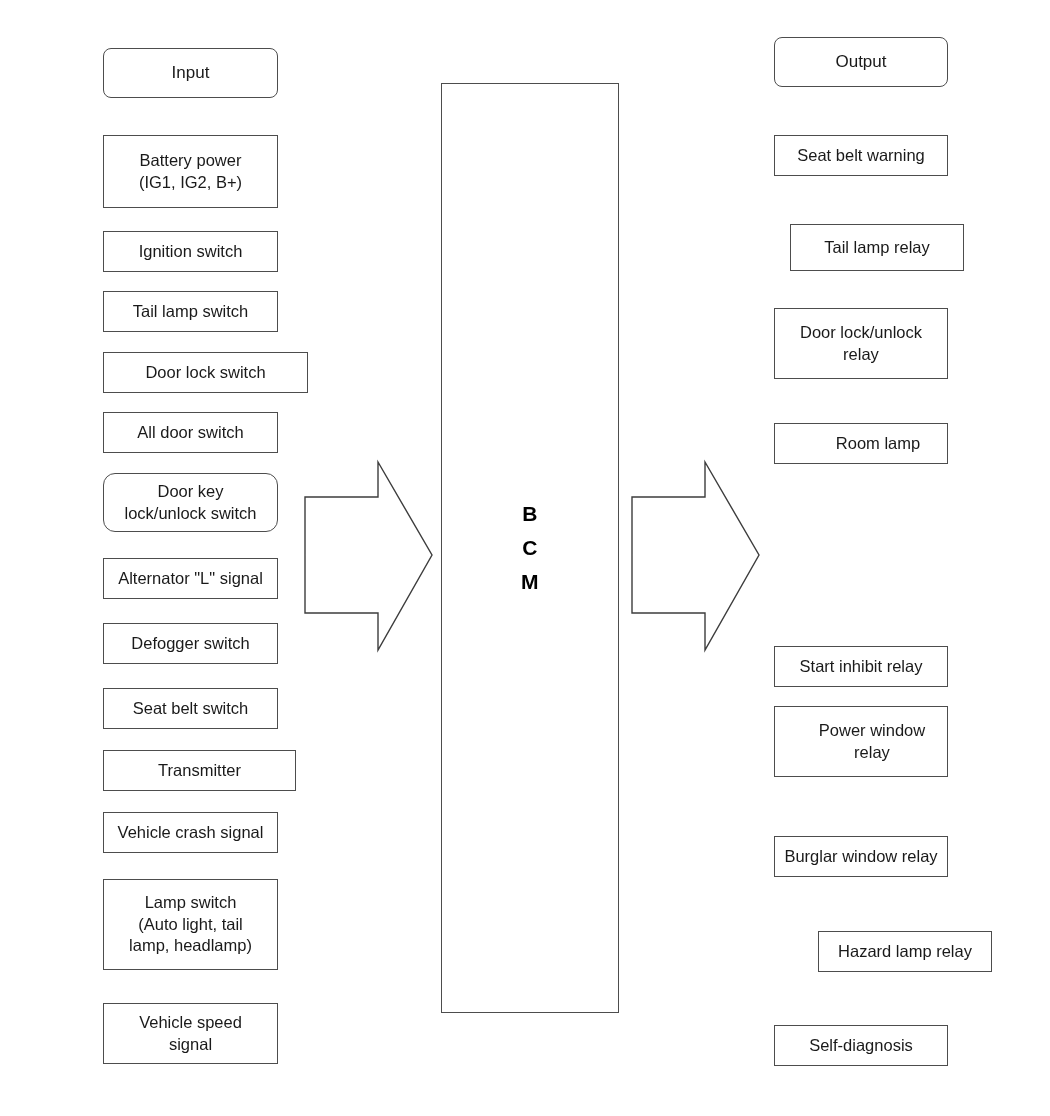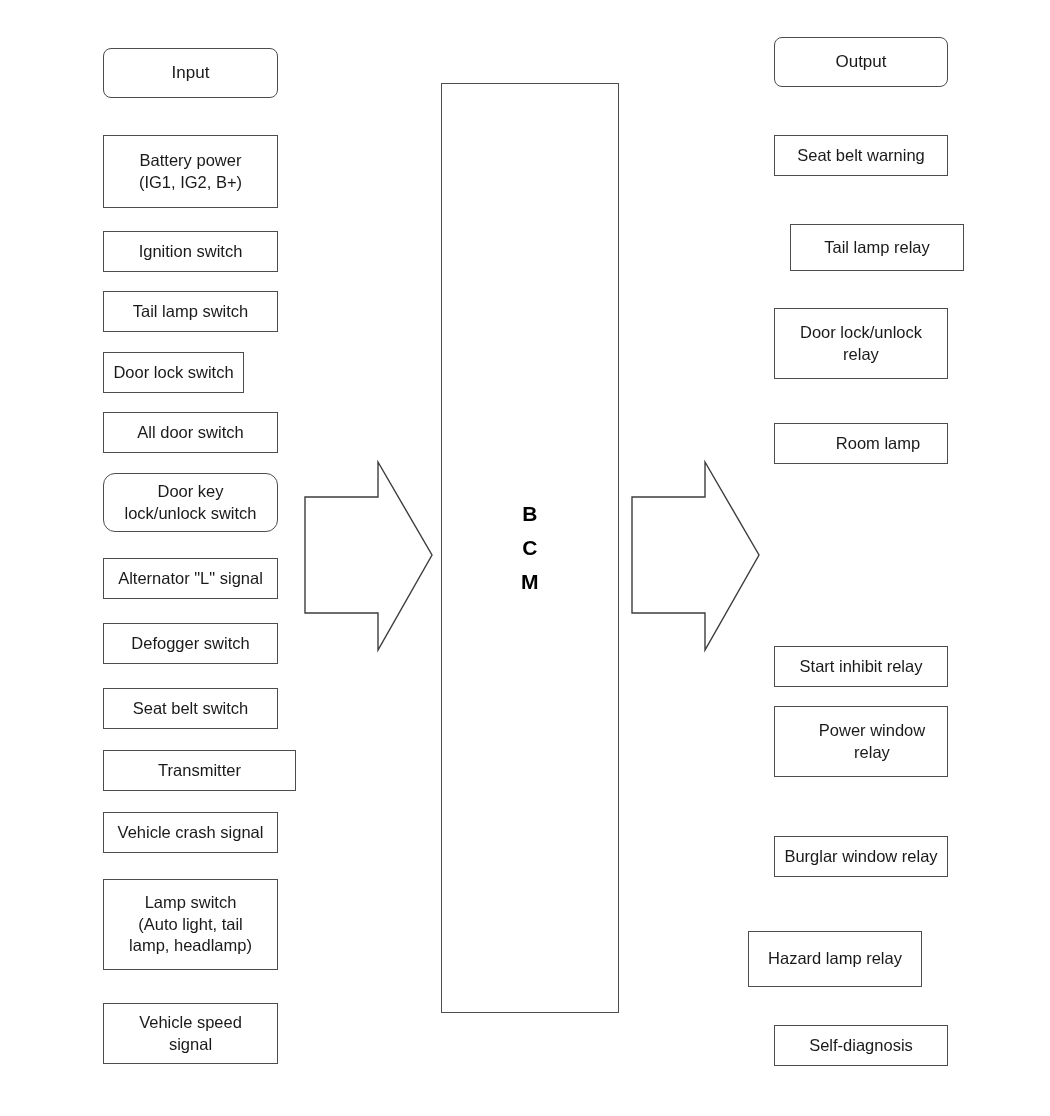--- a/index.html
+++ b/index.html
@@ -74,21 +74,21 @@
 
   <div class="node-box header-box" style="left:103px; top:48px; width:175px; height:50px;">Input</div>
 
   <div class="node-box" style="left:103px; top:135px; width:175px; height:73px;">Battery power
 (IG1, IG2, B+)</div>
 
   <div class="node-box" style="left:103px; top:231px; width:175px; height:41px;">Ignition switch</div>
 
   <div class="node-box" style="left:103px; top:291px; width:175px; height:41px;">Tail lamp switch</div>
 
-  <div class="node-box" style="left:103px; top:352px; width:141px; height:41px;">Door lock switch</div>
+  <div class="node-box" style="left:103px; top:352px; width:205px; height:41px;">Door lock switch</div>
 
   <div class="node-box" style="left:103px; top:412px; width:175px; height:41px;">All door switch</div>
 
   <div class="node-box" style="left:103px; top:473px; width:175px; height:59px;border-radius:12px;">Door key
 lock/unlock switch</div>
 
   <div class="node-box" style="left:103px; top:558px; width:175px; height:41px;">Alternator "L" signal</div>
 
   <div class="node-box" style="left:103px; top:623px; width:175px; height:41px;">Defogger switch</div>
 
@@ -131,17 +131,17 @@
   <div class="node-box" style="left:774px; top:423px; width:174px; height:41px;padding-left:40px;">Room lamp</div>
 
 
   <div class="node-box" style="left:774px; top:611px; width:174px; height:41px;margin-top:35px;">Start inhibit relay</div>
 
   <div class="node-box" style="left:774px; top:706px; width:174px; height:71px;padding-left:28px;">Power window
 relay</div>
 
   <div class="node-box" style="left:774px; top:836px; width:174px; height:41px;">Burglar window relay</div>
 
-  <div class="node-box" style="left:748px; top:931px; width:174px; height:56px;">Hazard lamp relay</div>
+  <div class="node-box" style="left:818px; top:931px; width:174px; height:41px;">Hazard lamp relay</div>
 
   <div class="node-box" style="left:774px; top:1025px; width:174px; height:41px;">Self-diagnosis</div>
 
 </div>
 
 </body></html>

